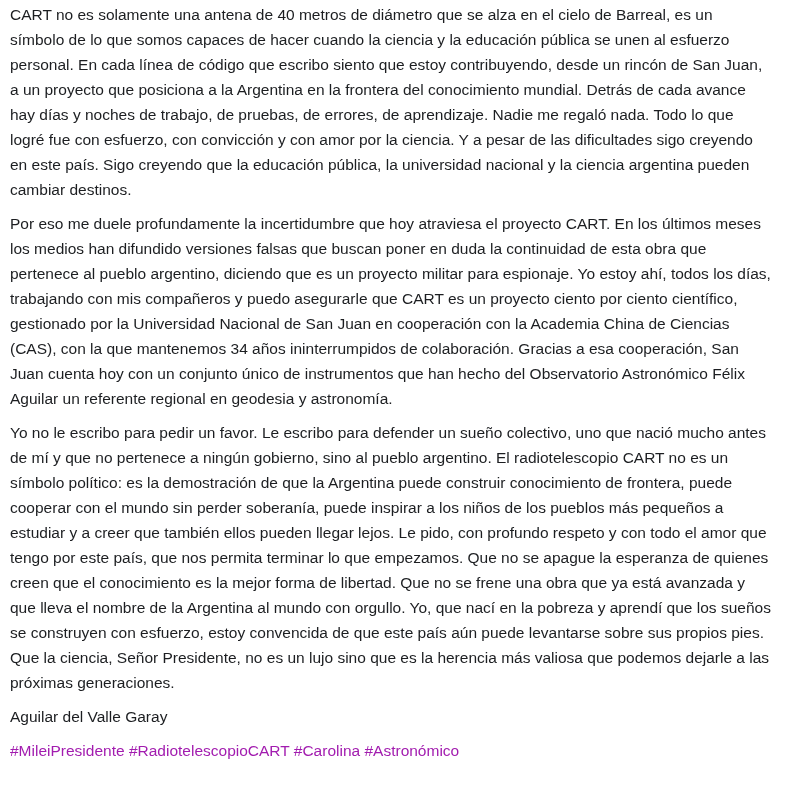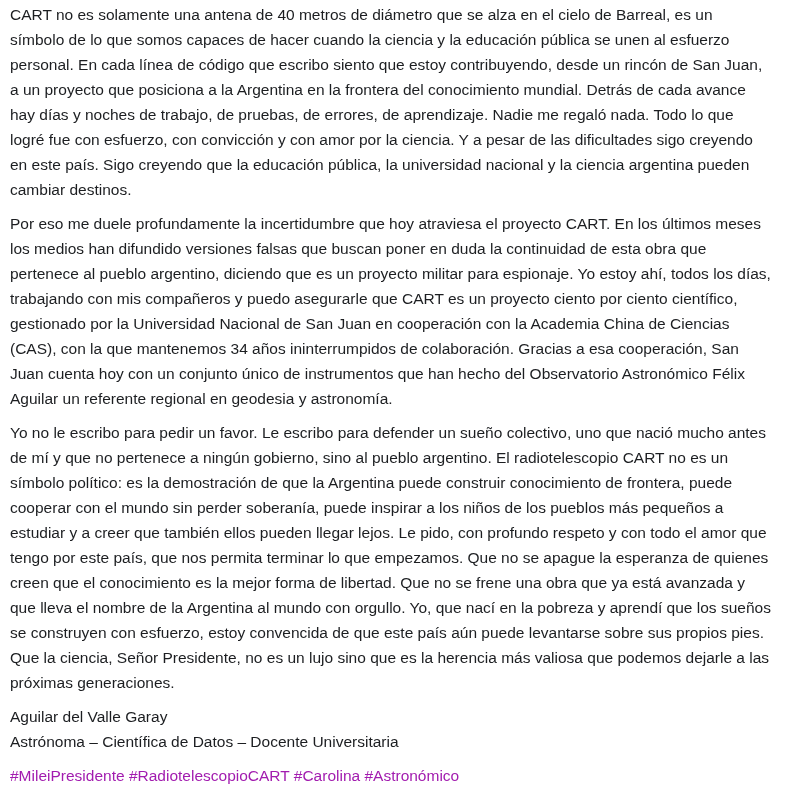--- a/index.html
+++ b/index.html
@@ -46,21 +46,20 @@
 
   <p>CART no es solamente una antena de 40 metros de diámetro que se alza en el cielo de Barreal, es un símbolo de lo que somos capaces de hacer cuando la ciencia y la educación pública se unen al esfuerzo personal. En cada línea de código que escribo siento que estoy contribuyendo, desde un rincón de San Juan, a un proyecto que posiciona a la Argentina en la frontera del conocimiento mundial. Detrás de cada avance hay días y noches de trabajo, de pruebas, de errores, de aprendizaje. Nadie me regaló nada. Todo lo que logré fue con esfuerzo, con convicción y con amor por la ciencia. Y a pesar de las dificultades sigo creyendo en este país. Sigo creyendo que la educación pública, la universidad nacional y la ciencia argentina pueden cambiar destinos.</p>
 
   <p>Por eso me duele profundamente la incertidumbre que hoy atraviesa el proyecto CART. En los últimos meses los medios han difundido versiones falsas que buscan poner en duda la continuidad de esta obra que pertenece al pueblo argentino, diciendo que es un proyecto militar para espionaje. Yo estoy ahí, todos los días, trabajando con mis compañeros y puedo asegurarle que CART es un proyecto ciento por ciento científico, gestionado por la Universidad Nacional de San Juan en cooperación con la Academia China de Ciencias (CAS), con la que mantenemos 34 años ininterrumpidos de colaboración. Gracias a esa cooperación, San Juan cuenta hoy con un conjunto único de instrumentos que han hecho del Observatorio Astronómico Félix Aguilar un referente regional en geodesia y astronomía.</p>
 
   <p>Yo no le escribo para pedir un favor. Le escribo para defender un sueño colectivo, uno que nació mucho antes de mí y que no pertenece a ningún gobierno, sino al pueblo argentino. El radiotelescopio CART no es un símbolo político: es la demostración de que la Argentina puede construir conocimiento de frontera, puede cooperar con el mundo sin perder soberanía, puede inspirar a los niños de los pueblos más pequeños a estudiar y a creer que también ellos pueden llegar lejos. Le pido, con profundo respeto y con todo el amor que tengo por este país, que nos permita terminar lo que empezamos. Que no se apague la esperanza de quienes creen que el conocimiento es la mejor forma de libertad. Que no se frene una obra que ya está avanzada y que lleva el nombre de la Argentina al mundo con orgullo. Yo, que nací en la pobreza y aprendí que los sueños se construyen con esfuerzo, estoy convencida de que este país aún puede levantarse sobre sus propios pies. Que la ciencia, Señor Presidente, no es un lujo sino que es la herencia más valiosa que podemos dejarle a las próximas generaciones.</p>
 
 
   <p>
     <span class="signature-line">Aguilar del Valle Garay</span>
-    <span class="signature-line">Astrónoma – Científica de Datos – Docente Universitaria</span>
   </p>
 
   <p class="hashtags">
     <a class="hashtag">#MileiPresidente</a>
     <a class="hashtag">#RadiotelescopioCART</a>
     <a class="hashtag">#Carolina</a>
     <a class="hashtag">#Astronómico</a>
   </p>
 
 </div>

